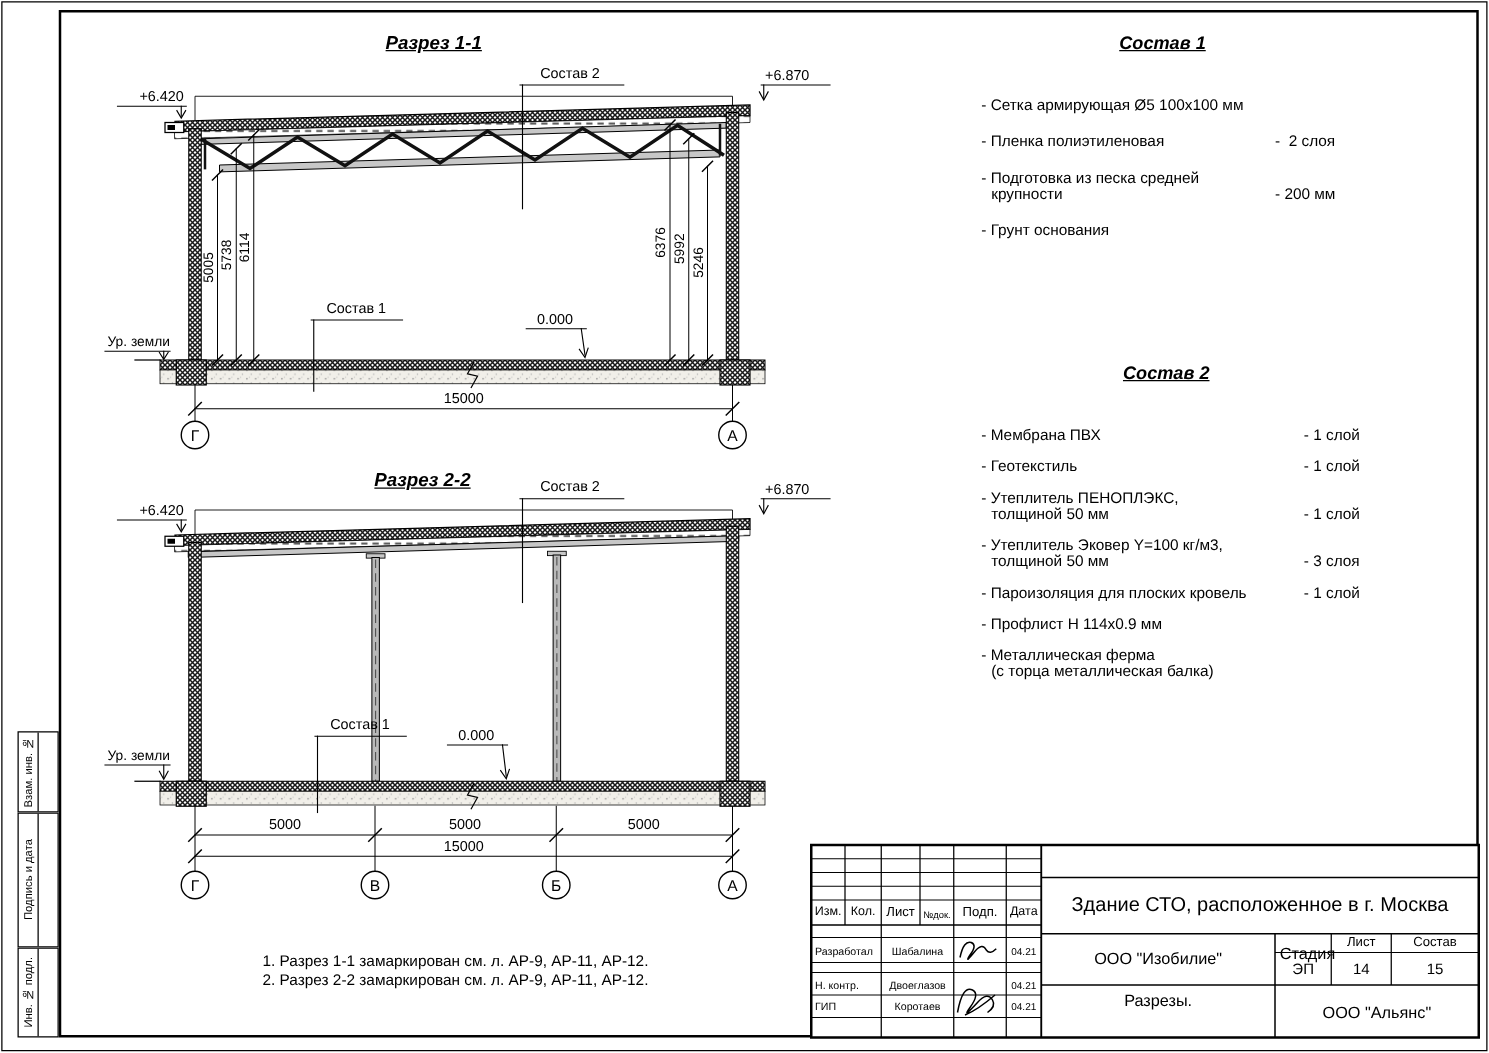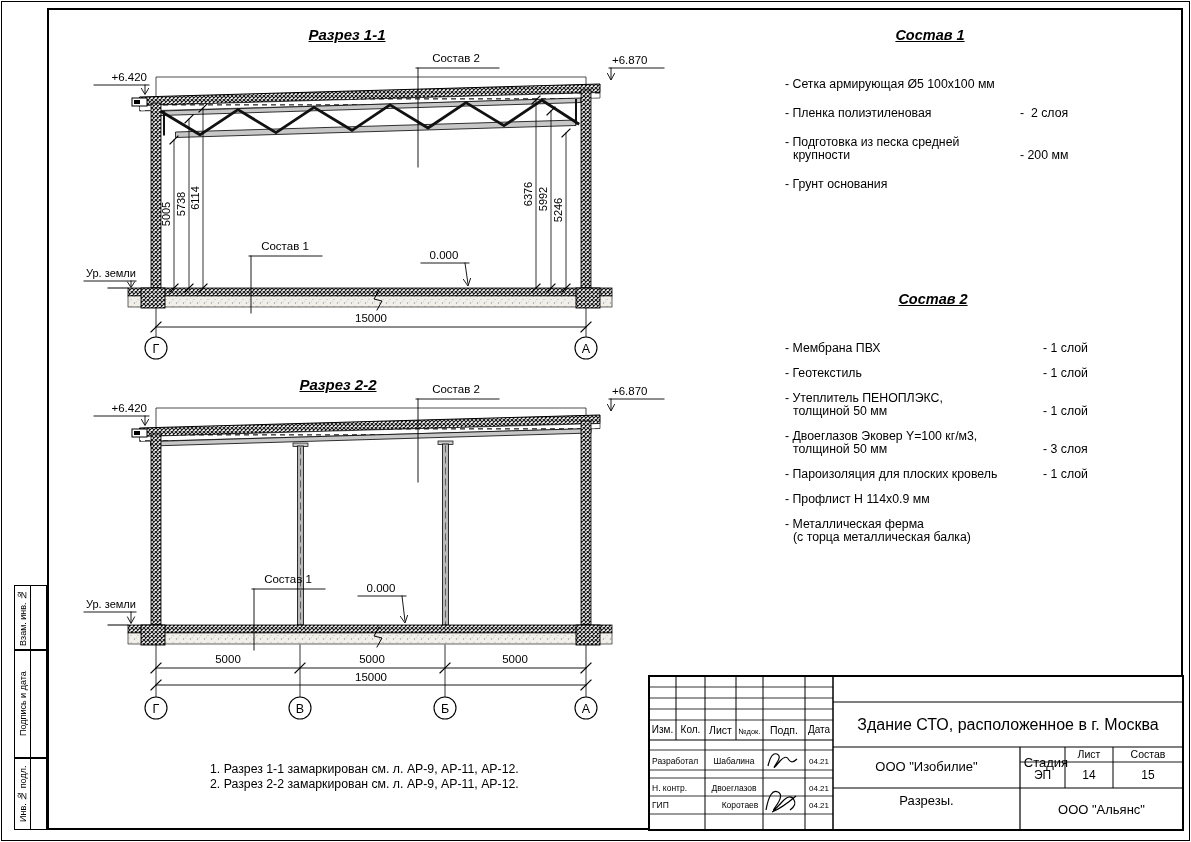--- a/index.html
+++ b/index.html
@@ -317,21 +317,21 @@
     </div>
     <div class="li">
       <div class="li-name">
           <div>- Утеплитель ПЕНОПЛЭКС,</div>
           <div class="li-l2">толщиной 50 мм</div>
         </div>
       <div class="li-val">- 1 слой</div>
     </div>
     <div class="li">
       <div class="li-name">
-          <div>- Двоеглазов Эковер Y=100 кг/м3,</div>
+          <div>- Утеплитель Эковер Y=100 кг/м3,</div>
           <div class="li-l2">толщиной 50 мм</div>
         </div>
       <div class="li-val">- 3 слоя</div>
     </div>
     <div class="li">
       <div class="li-name">
           <div>- Пароизоляция для плоских кровель</div>
           <div class="li-l2"></div>
         </div>
       <div class="li-val">- 1 слой</div>
@@ -377,21 +377,21 @@
   <div class="st tc" style="left:736px;top:727px;width:27px;font-size:7.5px;">№док.</div>
   <div class="st tc" style="left:763px;top:724px;width:42px;font-size:10.5px;">Подп.</div>
   <div class="st tc" style="left:805px;top:724px;width:28px;font-size:10px;">Дата</div>
   <div class="st" style="left:652px;top:756px;width:54px;font-size:8.5px;">Разработал</div>
   <div class="st tc" style="left:705px;top:756px;width:58px;font-size:8.5px;">Шабалина</div>
   <div class="st tc" style="left:805px;top:757px;width:28px;font-size:8px;">04.21</div>
   <div class="st" style="left:652px;top:783px;width:54px;font-size:8.5px;">Н. контр.</div>
   <div class="st tc" style="left:705px;top:783px;width:58px;font-size:8.5px;">Двоеглазов</div>
   <div class="st tc" style="left:805px;top:784px;width:28px;font-size:8px;">04.21</div>
   <div class="st" style="left:652px;top:800px;width:70px;font-size:8.5px;">ГИП</div>
-  <div class="st tc" style="left:705px;top:800px;width:70px;font-size:8.5px;">Коротаев</div>
+  <div class="st tc" style="left:705px;top:800px;width:58px;font-size:8.5px;">Коротаев</div>
   <div class="st tc" style="left:805px;top:801px;width:28px;font-size:8px;">04.21</div>
   <div class="st tc" style="left:833px;top:759px;width:187px;font-size:13px;">ООО "Изобилие"</div>
   <div class="st tc" style="left:1020px;top:755px;width:52px;font-size:13px;">Стадия</div>
   <div class="st tc" style="left:1065px;top:748px;width:48px;font-size:10.5px;">Лист</div>
   <div class="st tc" style="left:1113px;top:748px;width:70px;font-size:10.5px;">Состав</div>
   <div class="st tc" style="left:1020px;top:768px;width:45px;font-size:12px;">ЭП</div>
   <div class="st tc" style="left:1065px;top:768px;width:48px;font-size:12px;">14</div>
   <div class="st tc" style="left:1113px;top:768px;width:70px;font-size:12px;">15</div>
   <div class="st tc" style="left:833px;top:793px;width:187px;font-size:13px;">Разрезы.</div>
   <div class="st tc" style="left:1020px;top:802px;width:163px;font-size:13px;">ООО "Альянс"</div>

